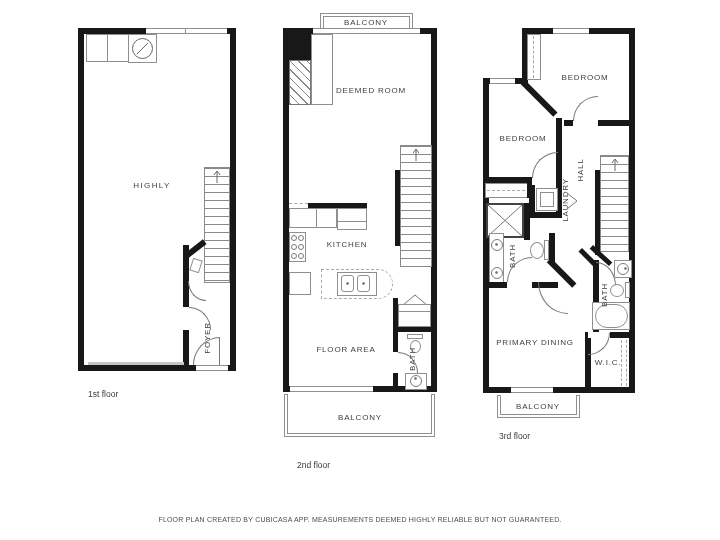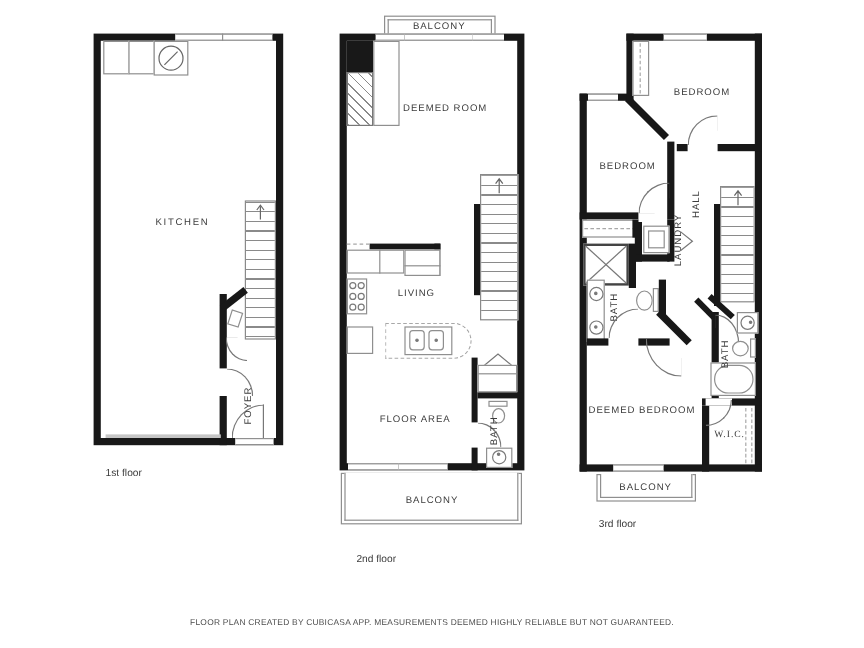--- a/index.html
+++ b/index.html
@@ -43,21 +43,21 @@
     <div class="win" style="left:68px;top:0;width:81px;"></div>
     <div class="w" style="left:107px;top:0;width:1px;height:6px;background:#909090;"></div>
 
     <div class="thin" style="left:8px;top:6px;width:22px;height:28px;"></div>
     <div class="thin" style="left:29px;top:6px;width:22px;height:28px;"></div>
     <div class="thin" style="left:50px;top:6px;width:29px;height:29px;"></div>
     <svg style="left:53px;top:9px;" width="23" height="23" viewBox="0 0 23 23">
       <circle cx="11.5" cy="11.5" r="10" fill="none" stroke="#666" stroke-width="1"></circle>
       <line x1="6" y1="17" x2="17" y2="6" stroke="#666" stroke-width="1"></line>
     </svg>
-    <div class="lbl" style="left:74px;top:157px;letter-spacing:1.4px;">KITCHEN</div>
+    <div class="lbl" style="left:74px;top:157px;letter-spacing:1.4px;">HIGHLY</div>
 
     <div class="stairs" style="left:126px;top:139px;width:26px;height:116px;"></div>
     <svg style="left:134px;top:141px;" width="10" height="14" viewBox="0 0 10 14">
       <path d="M5 14 V3 M2 6 L5 2 L8 6" fill="none" stroke="#666" stroke-width="1"></path>
     </svg>
 
     <div class="w" style="left:105px;top:217px;width:6px;height:62px;"></div>
     <div class="w" style="left:105px;top:302px;width:6px;height:41px;"></div>
     <div class="w" style="left:107px;top:226px;width:25px;height:6px;transform:rotate(-38deg);transform-origin:left center;"></div>
 
@@ -111,21 +111,21 @@
     <div class="circ" style="left:15px;top:231px;width:6px;height:6px;"></div>
     <div class="circ" style="left:8px;top:240px;width:6px;height:6px;"></div>
     <div class="circ" style="left:15px;top:240px;width:6px;height:6px;"></div>
     <div class="thin" style="left:6px;top:259px;width:22px;height:23px;"></div>
     <div class="dash" style="left:38px;top:256px;width:72px;height:30px;border-radius:0 15px 15px 0;"></div>
     <div class="thin" style="left:54px;top:259px;width:40px;height:24px;"></div>
     <div class="thin" style="left:58px;top:262px;width:13px;height:17px;border-radius:3px;"></div>
     <div class="thin" style="left:74px;top:262px;width:13px;height:17px;border-radius:3px;"></div>
     <div class="circ" style="left:63px;top:269px;width:3px;height:3px;background:#777;"></div>
     <div class="circ" style="left:79px;top:269px;width:3px;height:3px;background:#777;"></div>
-    <div class="lbl" style="left:64px;top:231px;">LIVING</div>
+    <div class="lbl" style="left:64px;top:231px;">KITCHEN</div>
     <div class="lbl" style="left:63px;top:336px;">FLOOR AREA</div>
 
     <div class="w" style="left:110px;top:285px;width:5px;height:54px;"></div>
     <div class="w" style="left:110px;top:360px;width:5px;height:19px;"></div>
     <svg style="left:119px;top:281px;" width="26" height="12" viewBox="0 0 26 12">
       <path d="M1 11 L13 1 L25 11" fill="none" stroke="#777" stroke-width="1"></path>
     </svg>
     <div class="thin" style="left:115px;top:291px;width:33px;height:23px;"></div>
     <div class="leaf" style="left:115px;top:298px;width:33px;height:1px;background:#8f8f8f;"></div>
     <div class="w" style="left:115px;top:314px;width:37px;height:5px;"></div>
@@ -210,40 +210,40 @@
     <div class="circ" style="left:13px;top:219px;width:12px;height:12px;"></div>
     <div class="circ" style="left:13px;top:247px;width:12px;height:12px;"></div>
     <div class="circ" style="left:17px;top:223px;width:3px;height:3px;background:#777;"></div>
     <div class="circ" style="left:17px;top:251px;width:3px;height:3px;background:#777;"></div>
     <div class="lblv" style="left:34px;top:236px;">BATH</div>
     <div class="w" style="left:11px;top:262px;width:18px;height:6px;"></div>
     <div class="w" style="left:54px;top:262px;width:26px;height:6px;"></div>
     <div class="arc arc-tl" style="left:29px;top:237px;width:25px;height:25px;"></div>
 
     <div class="arc arc-bl" style="left:60px;top:262px;width:30px;height:32px;"></div>
-    <div class="lbl" style="left:57px;top:322px;">DEEMED BEDROOM</div>
+    <div class="lbl" style="left:57px;top:322px;">PRIMARY DINING</div>
 
     <div class="w" style="left:115px;top:240px;width:6px;height:72px;"></div>
     <div class="w" style="left:107px;top:312px;width:50px;height:6px;"></div>
     <div class="arc arc-tr" style="left:118px;top:242px;width:20px;height:24px;"></div>
     <div class="thin" style="left:136px;top:240px;width:18px;height:18px;"></div>
     <div class="circ" style="left:139px;top:243px;width:12px;height:12px;"></div>
     <div class="circ" style="left:146px;top:247px;width:3px;height:3px;background:#777;"></div>
     <div class="thin" style="left:132px;top:264px;width:14px;height:13px;border-radius:50%;"></div>
     <div class="thin" style="left:147px;top:262px;width:5px;height:16px;"></div>
     <div class="thin" style="left:114px;top:282px;width:38px;height:28px;"></div>
     <div class="thin" style="left:117px;top:284px;width:33px;height:24px;border-radius:12px;"></div>
     <div class="lblv" style="left:126px;top:275px;">BATH</div>
 
     <div class="w" style="left:107px;top:318px;width:6px;height:55px;"></div>
     <div class="open" style="left:110px;top:312px;width:22px;height:6px;"></div>
     <div class="arc arc-br" style="left:110px;top:313px;width:22px;height:22px;"></div>
     <div class="dash" style="left:143px;top:320px;width:1px;height:46px;border-right:none;border-top:none;border-bottom:none;"></div>
     <div class="dash" style="left:148px;top:320px;width:1px;height:46px;border-right:none;border-top:none;border-bottom:none;"></div>
-    <div class="lbl" style="left:130px;top:342px;font-family:Liberation Serif, serif;">W.I.C.</div>
+    <div class="lbl" style="left:130px;top:342px;">W.I.C.</div>
 
     <div class="thin" style="left:19px;top:375px;width:83px;height:23px;"></div>
     <div class="thin" style="left:22px;top:375px;width:77px;height:20px;border-top:none;"></div>
     <div class="lbl" style="left:60px;top:386px;">BALCONY</div>
   </div>
   <div class="flabel" style="left:499px;top:431px;">3rd floor</div>
 
   <div class="footer">FLOOR PLAN CREATED BY CUBICASA APP. MEASUREMENTS DEEMED HIGHLY RELIABLE BUT NOT GUARANTEED.</div>
 </div>
 

